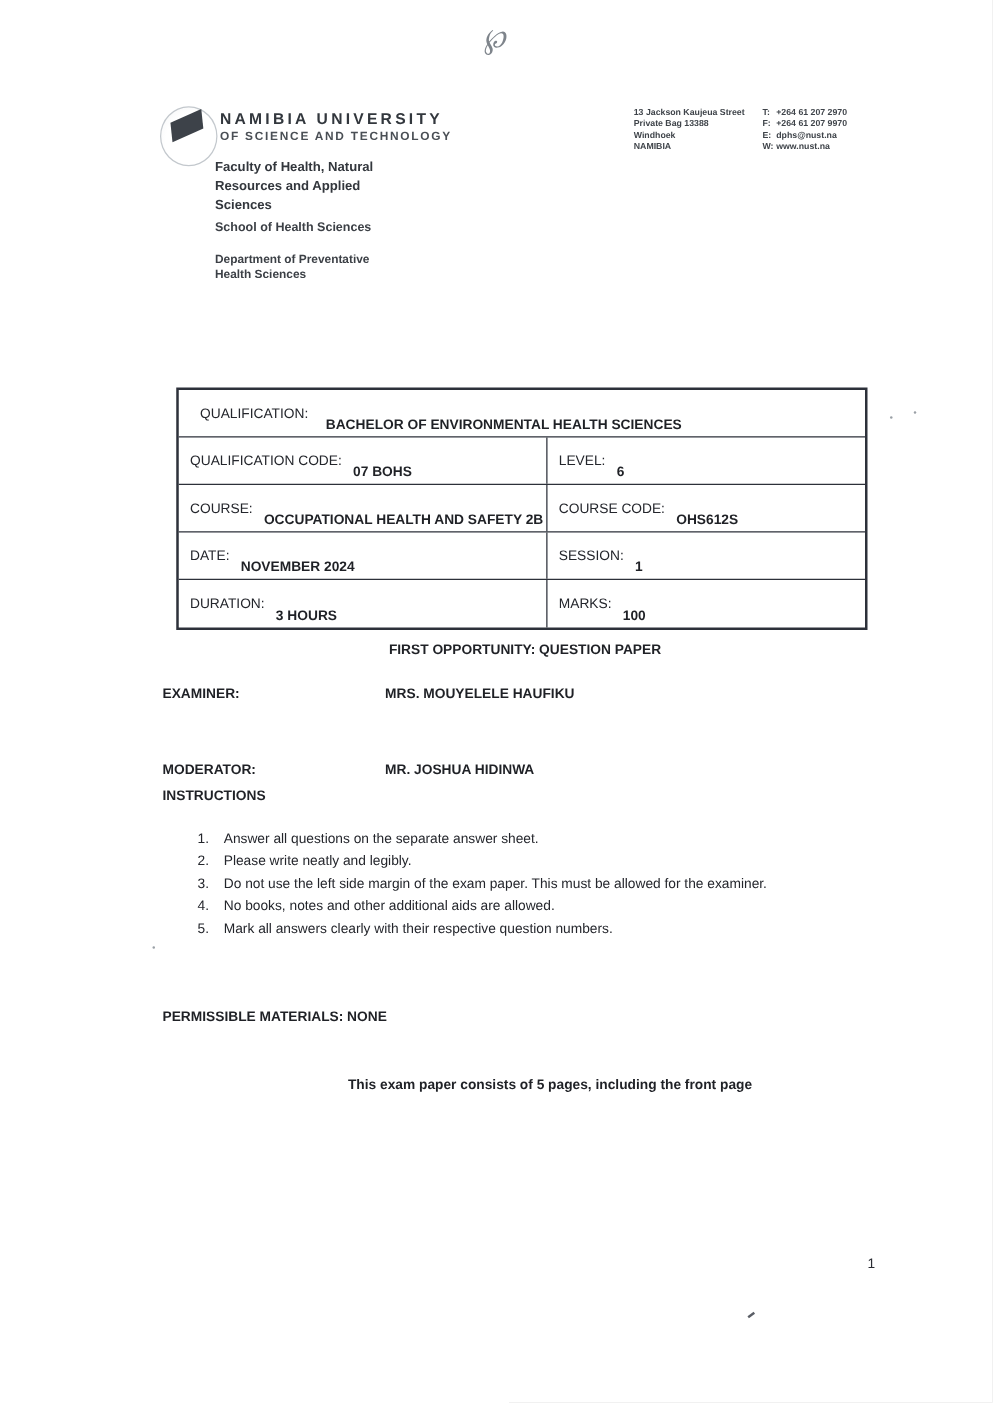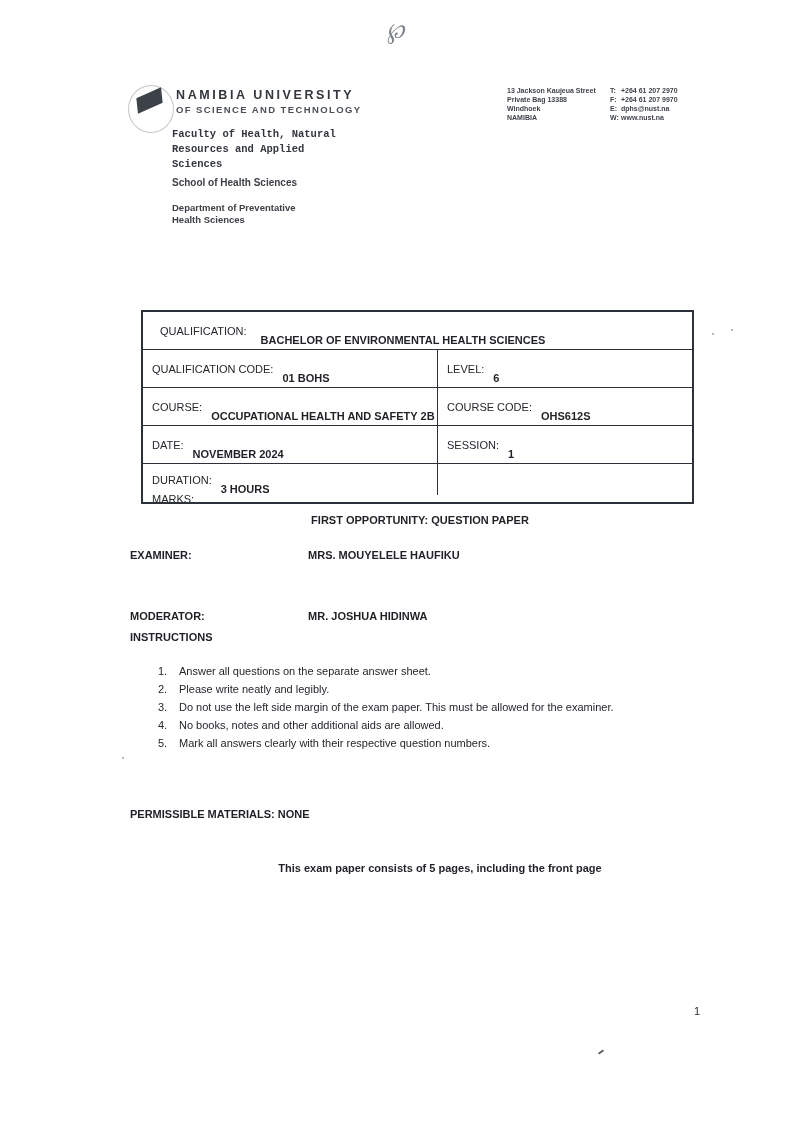--- a/index.html
+++ b/index.html
@@ -42,21 +42,21 @@
     color:#32373d;white-space:nowrap;
   }
   .uni-sub{
     left:176px;top:104px;
     font-size:9.5px;font-weight:bold;letter-spacing:1.4px;
     color:#4a4f55;white-space:nowrap;
   }
   .faculty{
     left:172px;top:127px;
     font-size:10.5px;font-weight:bold;line-height:15px;
-    color:#33373d;white-space:pre-line;font-family:Liberation Mono, monospace;
+    color:#33373d;white-space:pre-line;
   }
   .school{
     left:172px;top:177px;
     font-size:10px;font-weight:bold;color:#3c4046;
   }
   .dept{
     left:172px;top:202px;
     font-size:9.5px;font-weight:bold;line-height:12px;
     color:#3c4046;white-space:pre-line;
   }
@@ -71,21 +71,21 @@
   }
   .contact .k{display:inline-block;width:11px;}
 
   
   .exam-table{
     left:141px;top:310px;width:553px;
     border:2px solid #2d313a;
     box-sizing:border-box;
   }
   .t-row{display:flex;height:38px;border-bottom:1.5px solid #2d313a;box-sizing:border-box;}
-  .t-row:last-child{border-bottom:none;flex-direction:column;}
+  .t-row:last-child{border-bottom:none;}
   .t-cell{
     display:flex;align-items:center;
     padding-left:9px;box-sizing:border-box;
     font-size:11px;white-space:nowrap;overflow:hidden;
   }
   .t-cell.full{width:100%;padding-left:17px;}
   .t-cell.left{width:295px;border-right:1.5px solid #2d313a;}
   .t-cell.right{flex:1;}
   .t-label{font-weight:normal;color:#24262c;}
   .t-value{font-weight:bold;margin-left:9px;color:#1f2126;margin-top:19px;}
@@ -171,21 +171,21 @@
   <div class="abs exam-table">
     <div class="t-row">
       <div class="t-cell full">
         <span class="t-label">QUALIFICATION:</span>
         <span class="t-value">BACHELOR OF ENVIRONMENTAL HEALTH SCIENCES</span>
       </div>
     </div>
     <div class="t-row">
       <div class="t-cell left">
         <span class="t-label">QUALIFICATION CODE:</span>
-        <span class="t-value">01 BOHS</span>
+        <span class="t-value">07 BOHS</span>
       </div>
       <div class="t-cell right">
         <span class="t-label">LEVEL:</span>
         <span class="t-value">6</span>
       </div>
     </div>
     <div class="t-row">
       <div class="t-cell left">
         <span class="t-label">COURSE:</span>
         <span class="t-value">OCCUPATIONAL HEALTH AND SAFETY 2B</span>

